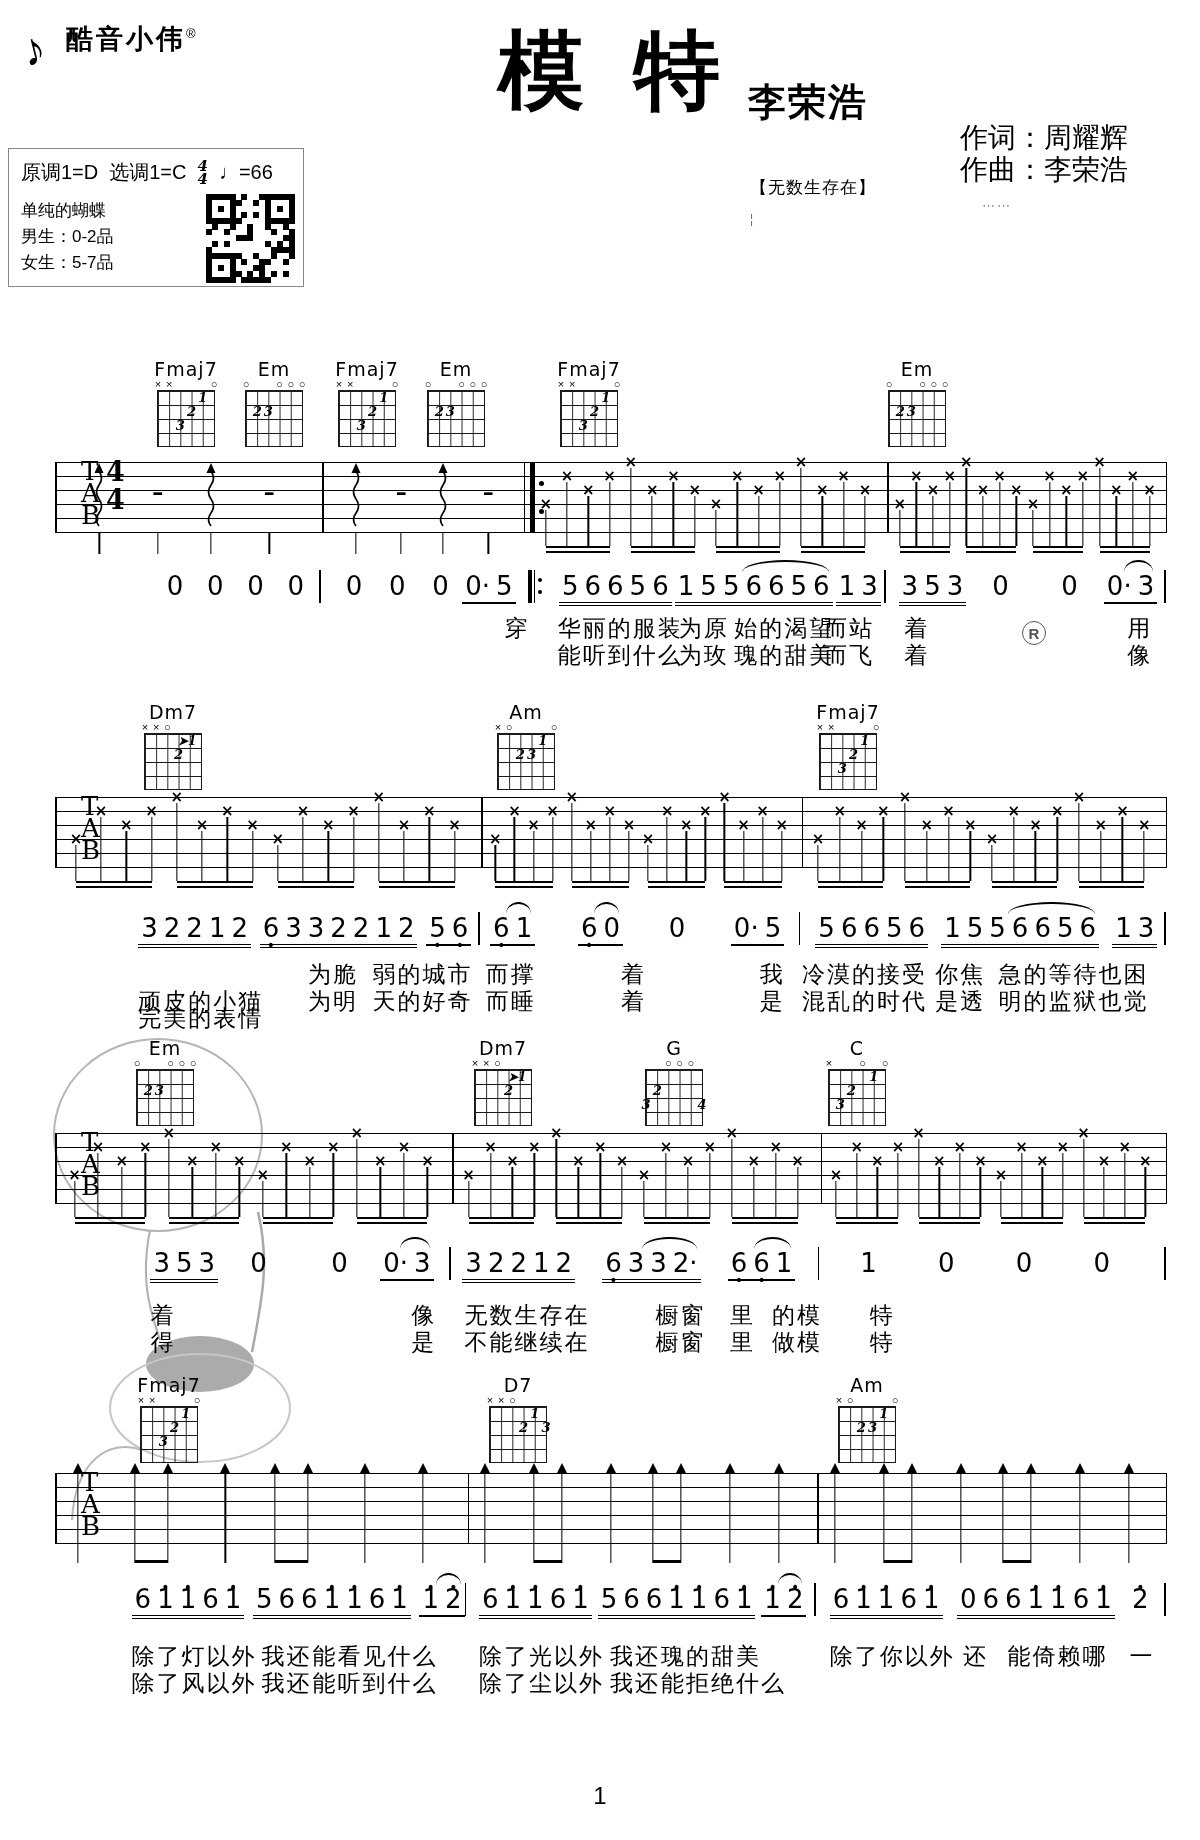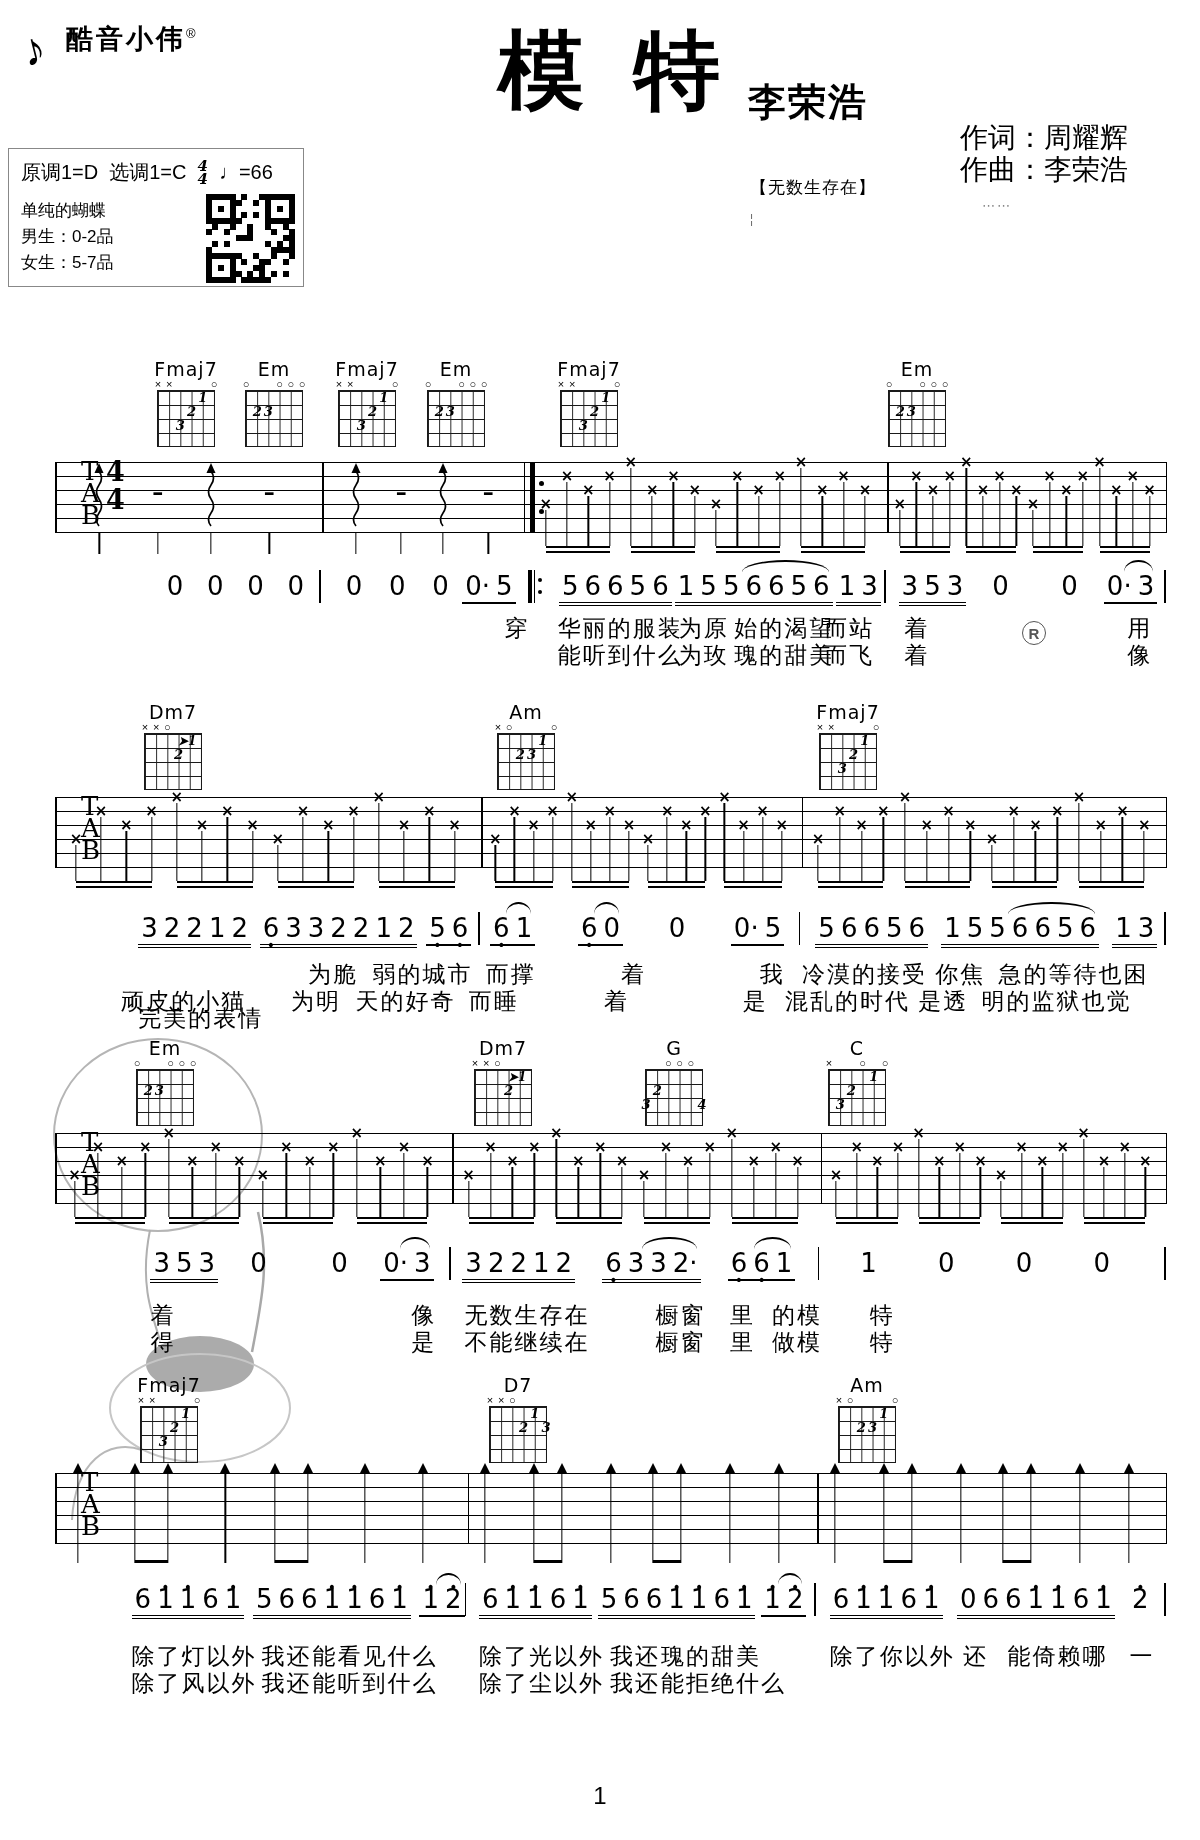--- a/index.html
+++ b/index.html
@@ -747,21 +747,21 @@
       <span class="lseg" style="left: 22.8%;">为脆</span>
       <span class="lseg" style="left: 28.6%;">弱的城市</span>
       <span class="lseg" style="left: 38.8%;">而撑</span>
       <span class="lseg" style="left: 51%;">着</span>
       <span class="lseg" style="left: 63.5%;">我</span>
       <span class="lseg" style="left: 67.3%;">冷漠的接受</span>
       <span class="lseg" style="left: 79.3%;">你焦</span>
       <span class="lseg" style="left: 85%;">急的等待</span>
       <span class="lseg" style="left: 94%;">也困</span>
     </div>
-    <div class="lyr" style="left: 38px; top: 986px; width: 1110px;">
+    <div class="lyr" style="left: 55px; top: 986px; width: 1110px;">
       <span class="lseg" style="left: 7.5%;">顽皮的小猫</span>
       <span class="lseg" style="left: 22.8%;">为明</span>
       <span class="lseg" style="left: 28.6%;">天的好奇</span>
       <span class="lseg" style="left: 38.8%;">而睡</span>
       <span class="lseg" style="left: 51%;">着</span>
       <span class="lseg" style="left: 63.5%;">是</span>
       <span class="lseg" style="left: 67.3%;">混乱的时代</span>
       <span class="lseg" style="left: 79.3%;">是透</span>
       <span class="lseg" style="left: 85%;">明的监狱</span>
       <span class="lseg" style="left: 94%;">也觉</span>

